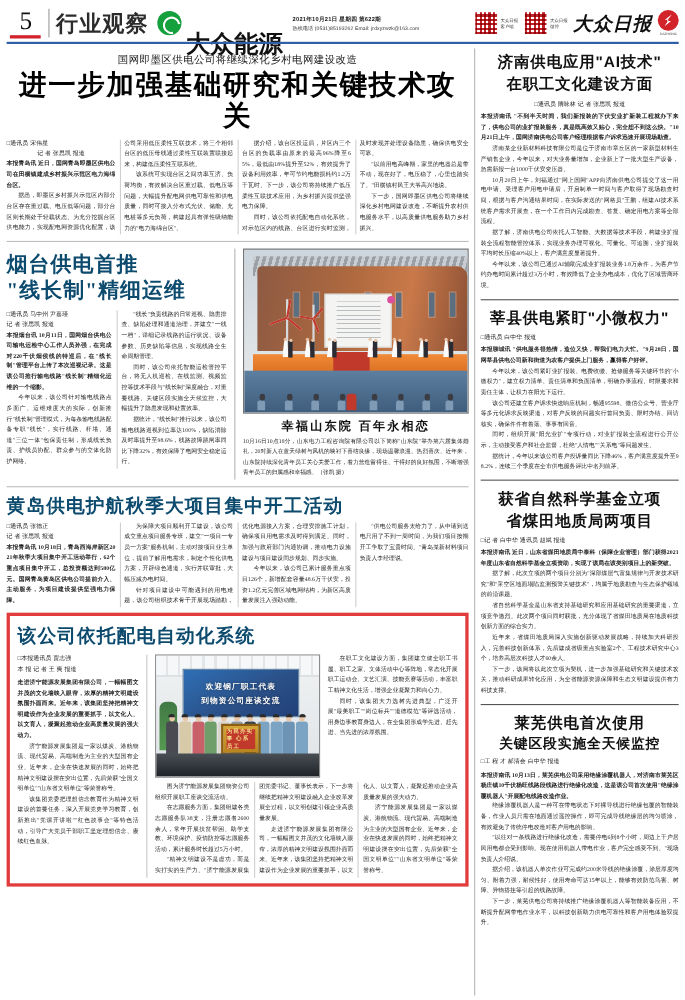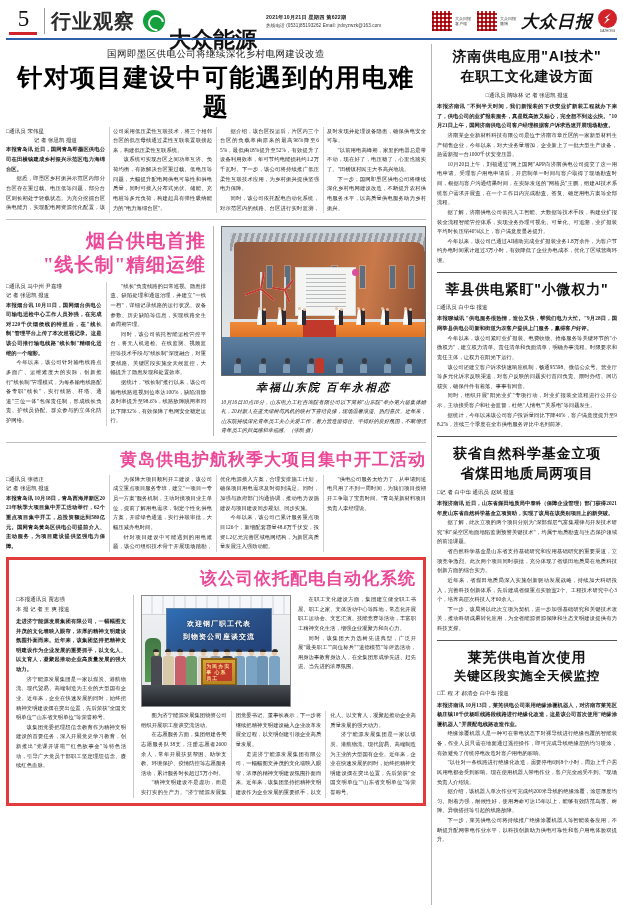--- a/index.html
+++ b/index.html
@@ -192,25 +192,25 @@
     text-align: center;
     font-family: "Liberation Sans", sans-serif;
     font-size: 25px;
     font-weight: 700;
     color: #000;
     letter-spacing: 1.5px;
     line-height: 1.15;
     margin: 2px 0 6px;
   }
   .headline-lg {
-    text-align: right;
+    text-align: left;
     font-family: "Liberation Serif", serif;
     font-size: 19px;
     font-weight: 700;
-    color: #ec4899;
+    color: #0c4a6e;
     letter-spacing: 1px;
     line-height: 1.25;
     margin: 3px 0 5px;
   }
   .headline-md {
     text-align: center;
     font-family: "Liberation Sans", sans-serif;
     font-size: 14px;
     font-weight: 700;
     color: #111;
@@ -457,21 +457,21 @@
     </div>
   </div>
   <div class="masthead-rule"></div>
 
   <div class="columns">
 
     <div class="col-left">
 
       <div>
         <div class="kicker">国网即墨区供电公司将继续深化乡村电网建设改造</div>
-        <div class="headline-xl">针对项目建设中可能遇到的用电难题</div>
+        <div class="headline-xl">进一步加强基础研究和关键技术攻关</div>
 
         <div class="flow-4" style="margin-top:3px;">
           <div class="byline">
             <span class="blk">□通讯员  宋伟星</span>
             <span class="blk" style="text-align:center">记 者  张思凯  报道</span>
           </div>
           <div class="body">
             <p class="noindent"><span class="lead-in">本报青岛讯  近日，国网青岛即墨区供电公司在田横镇建成乡村振兴示范区电力海绵台区。</span></p>
             <p>据悉，即墨区乡村振兴示范区内部分台区存在重过载、电压低等问题，部分台区则长期处于轻载状态。为充分挖掘台区供电能力，实现配电网资源优化配置，该公司采用低压柔性互联技术，将三个相邻台区的低压母线通过柔性互联装置联接起来，构建低压柔性互联系统。</p>
             <p>该系统可实现台区之间功率互济、负荷均衡，有效解决台区重过载、低电压等问题，大幅提升配电网供电可靠性和供电质量，同时可接入分布式光伏、储能、充电桩等多元负荷，构建起具有弹性吸纳能力的"电力海绵台区"。</p>
@@ -502,21 +502,21 @@
               <p>今年以来，该公司针对输电线路点多面广、运维难度大的实际，创新推行"线长制"管理模式，为每条输电线路配备专职"线长"，实行线路、杆塔、通道"三位一体"包保责任制，形成线长负责、护线员协配、群众参与的立体化防护网络。</p>
               <p>"线长"负责线路的日常巡视、隐患排查、缺陷处理和通道治理，并建立"一线一档"，详细记录线路的运行状况、设备参数、历史缺陷等信息，实现线路全生命周期管理。</p>
               <p>同时，该公司依托智能运检管控平台，将无人机巡检、在线监测、视频监控等技术手段与"线长制"深度融合，对重要线路、关键区段实施全天候监控，大幅提升了隐患发现和处置效率。</p>
               <p>据统计，"线长制"推行以来，该公司输电线路巡视到位率达100%，缺陷消除及时率提升至98.6%，线路故障跳闸率同比下降32%，有效保障了电网安全稳定运行。</p>
             </div>
           </div>
         </div>
 
         <div style="width:1px;background:#b5b5b5;"></div>
 
-        <div style="flex:1;font-style:italic;">
+        <div style="flex:1;">
           <div class="photo" style="height:150px;border:1px solid #6a6a6a;">
             <div class="wed-sky"></div>
             <div class="wed-roof"></div>
             <div class="wed-building"></div>
             <div class="wed-win" style="left:22%;top:26%"></div>
             <div class="wed-win" style="left:31%;top:26%"></div>
             <div class="wed-win" style="left:54%;top:26%"></div>
             <div class="wed-win" style="left:68%;top:26%"></div>
             <div class="wed-win" style="left:83%;top:26%"></div>
             <div class="wed-win" style="left:92%;top:26%"></div>

